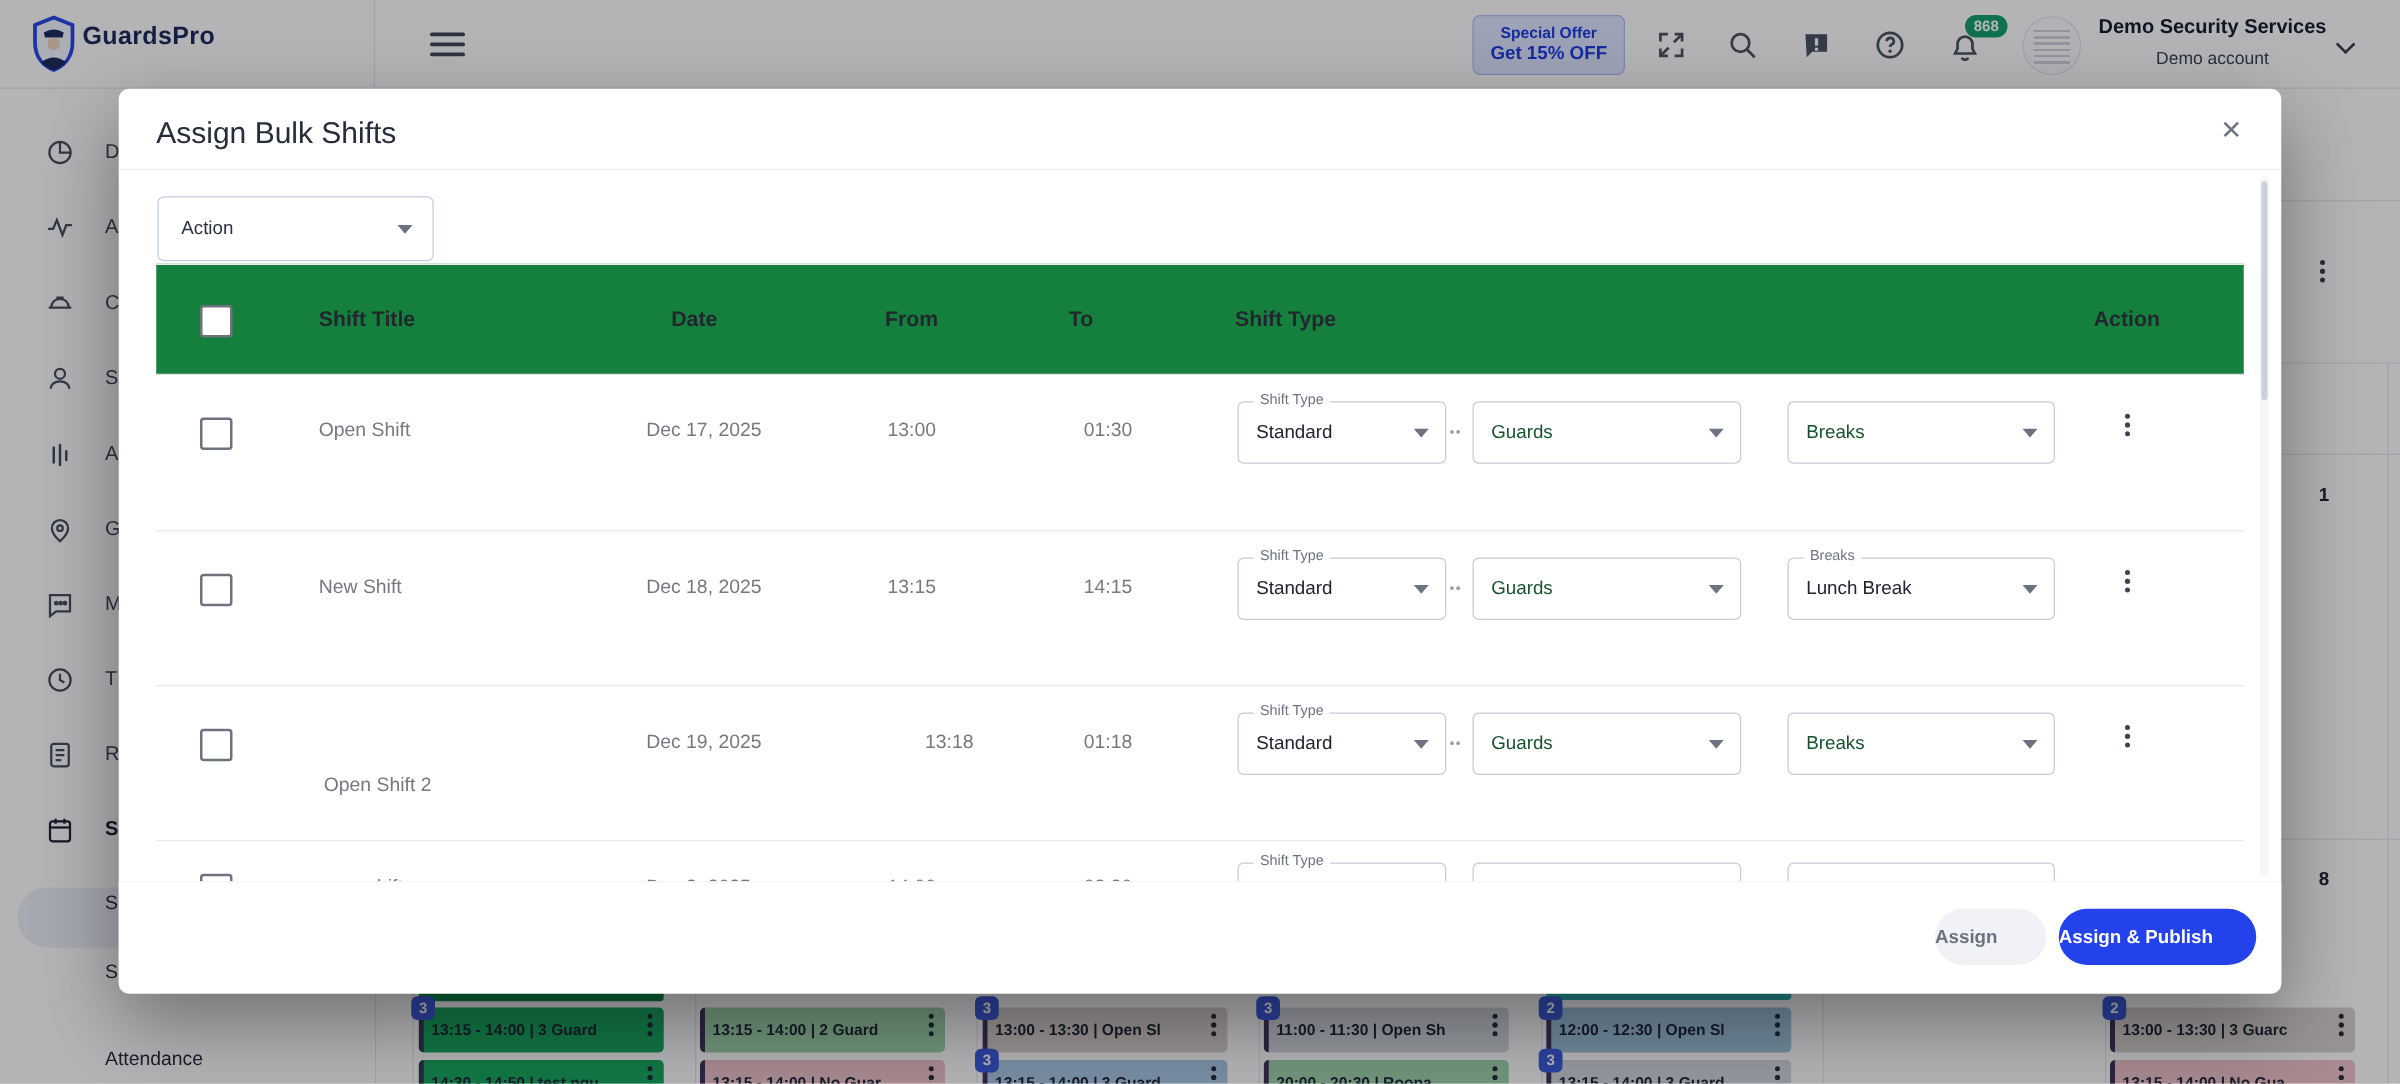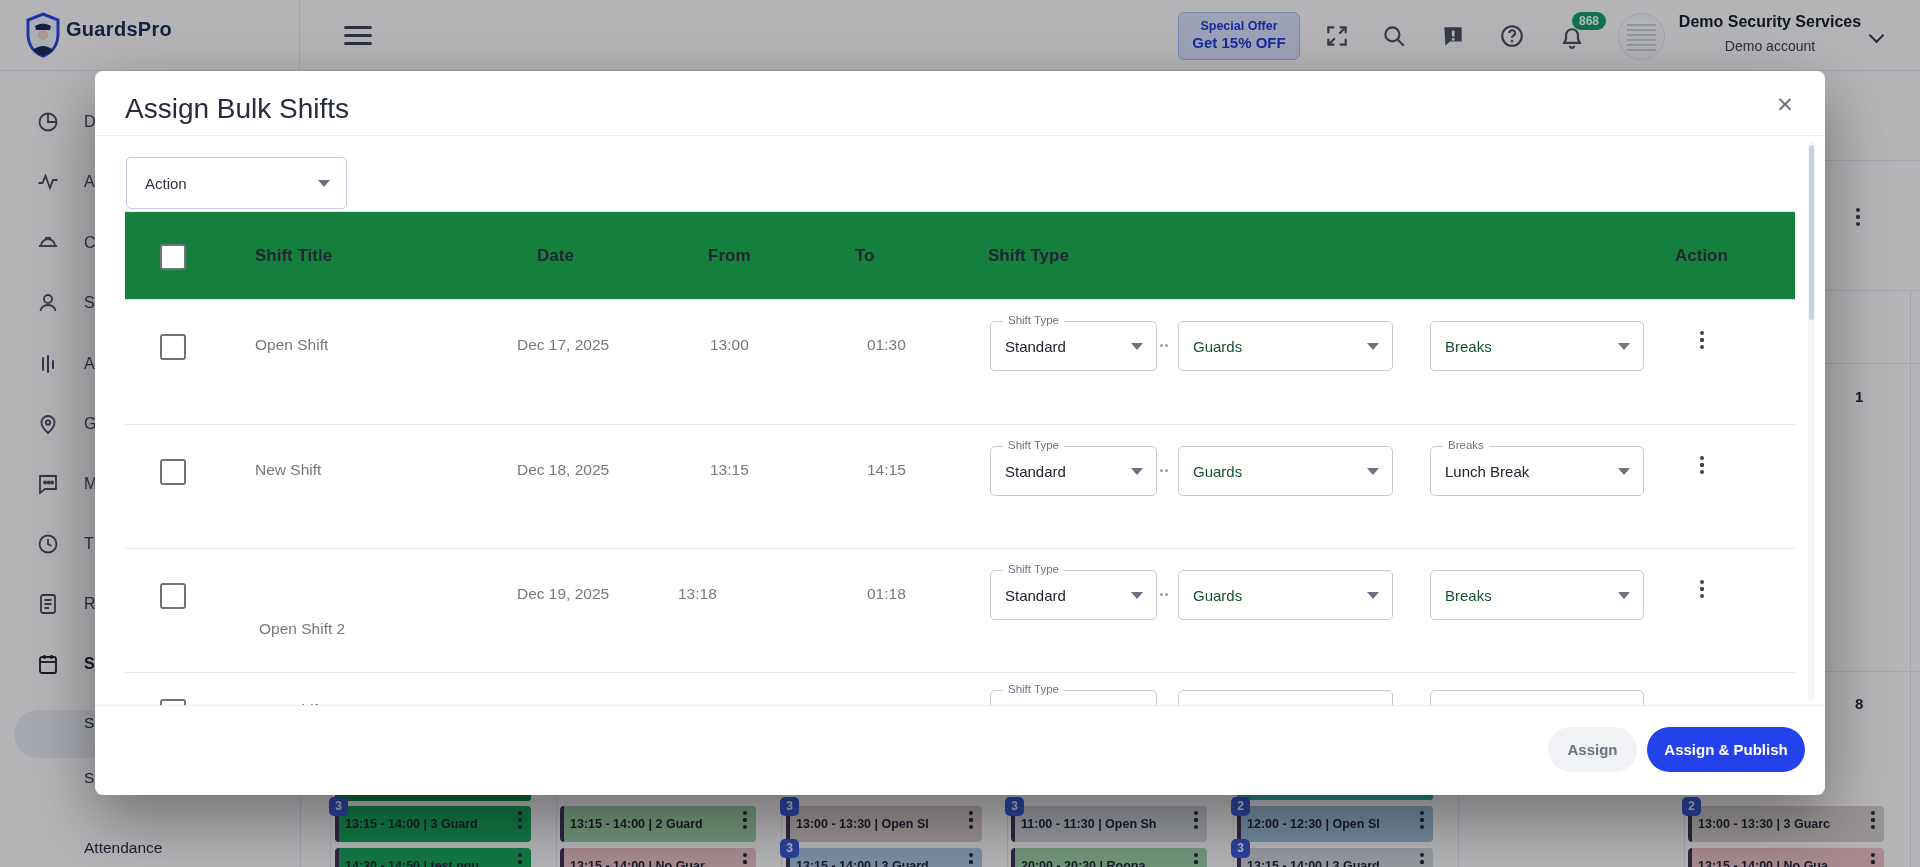--- a/index.html
+++ b/index.html
@@ -51,21 +51,21 @@
   .chip .ck{position:absolute;right:9px;top:12px;color:#242b38;font-size:0;}
   .cbadge{position:absolute;width:19px;height:19px;border-radius:5px;background:#3b5bdb;color:#fff;font-size:12px;
           font-weight:700;text-align:center;line-height:19px;z-index:3;}
   .pscroll-track{position:absolute;left:1912px;top:70px;width:7px;height:797px;background:#f1f2f4;}
   .pscroll-thumb{position:absolute;left:1913px;top:76px;width:5px;height:270px;background:#b4bac3;border-radius:3px;}
   
   .overlay{position:absolute;left:0;top:0;width:1920px;height:867px;background:rgba(5,8,18,0.30);z-index:40;}
   
   .modal{position:absolute;left:95px;top:71px;width:1730px;height:723px;background:#fff;border-radius:8px;z-index:60;
          box-shadow:0 24px 64px rgba(0,0,0,.38);}
-  .m-title{position:absolute;left:30px;top:22px;font-size:28px;font-weight:500;color:#272c3a;}
+  .m-title{position:absolute;left:30px;top:22px;font-size:24px;font-weight:500;color:#272c3a;}
   .m-close{position:absolute;left:1672px;top:16px;width:36px;height:36px;text-align:center;line-height:36px;
            font-size:21px;color:#6d7380;cursor:pointer;border-radius:50%;}
   .m-div1{position:absolute;left:0;top:64px;width:1730px;height:1px;background:#eceef1;}
   .action-box{position:absolute;left:31px;top:86px;width:219px;height:50px;border:1px solid #c3cbe0;border-radius:5px;cursor:pointer;}
   .action-box .val{position:absolute;left:18px;top:50%;transform:translateY(-50%);font-size:15px;color:#2c323e;}
   .tri{width:0;height:0;border-left:6px solid transparent;border-right:6px solid transparent;border-top:7px solid #6b7280;}
   .action-box .tri{position:absolute;right:16px;top:22px;}
   .thead{position:absolute;left:30px;top:140px;width:1670px;height:87px;background:#15803d;
          border-top:1px solid #e8eaee;border-bottom:1px solid #dfe3e8;}
   .th{position:absolute;top:50%;transform:translateY(-50%);font-size:17px;font-weight:600;color:#21262f;}
@@ -77,21 +77,21 @@
   .ddl{position:absolute;height:48px;border:1px solid #c6cbd4;border-radius:5px;background:#fff;cursor:pointer;}
   .ddl .notch{position:absolute;left:12px;top:-8px;background:#fff;padding:0 5px;font-size:11.5px;color:#6c7280;}
   .ddl .notch:empty{display:none;}
   .ddl .val{position:absolute;left:14px;top:50%;transform:translateY(-50%);font-size:15px;color:#20242e;white-space:nowrap;}
   .ddl .val.ph{color:#14532d;}
   .ddl .tri{position:absolute;right:13px;top:21px;}
   .dots2{position:absolute;width:3px;height:3px;border-radius:50%;background:#9aa0a8;box-shadow:5px 0 0 #9aa0a8;}
   .rowkebab{color:#3c4250;cursor:pointer;}
   .m-footer{position:absolute;left:0;top:634px;width:1730px;height:89px;background:#fff;border-top:1px solid #eceef1;
             border-radius:0 0 8px 8px;}
-  .btn{position:absolute;top:21px;height:45px;border-radius:23px;font-size:15px;font-weight:700;text-align:center;
+  .btn{position:absolute;top:21px;height:45px;border-radius:23px;font-size:15px;font-weight:700;text-align:left;
        line-height:45px;cursor:pointer;}
   .btn-assign{left:1453px;width:89px;background:#f1f2f5;color:#6a7280;}
   .btn-publish{left:1552px;width:158px;background:#2342ec;color:#fff;}
   .m-scroll{position:absolute;left:1713px;top:70px;width:7px;height:560px;background:#f5f6f8;border-radius:4px;}
   .m-thumb{position:absolute;left:1714px;top:74px;width:5px;height:175px;background:#ccd2da;border-radius:3px;}
   svg{display:block;}
 </style>
 </head>
 <body>
 
@@ -397,21 +397,21 @@
           <span class="val">Lunch Break</span>
           <span class="tri"></span>
         </div>
         <span class="kebab rowkebab" style="left:1575px;top:38px;"></span>
       </div>
 
       <div class="t-row bt" style="top:249px;height:124px;">
         <div class="cbx" style="left:35px;top:34px;"></div>
         <span class="cell" style="left:134px;top:45px;margin-top:35px;">Open Shift 2</span>
         <span class="cell" style="left:392px;top:45px;">Dec 19, 2025</span>
-        <span class="cell" style="left:553px;top:45px;">13:18</span>
+        <span class="cell" style="left:615px;top:45px;">13:18</span>
         <span class="cell" style="left:742px;top:45px;">01:18</span>
         <div class="ddl" style="left:865px;top:21px;width:165px;">
           <span class="notch">Shift Type</span>
           <span class="val">Standard</span>
           <span class="tri"></span>
         </div>
         <span class="dots2" style="left:1035px;top:44px;"></span>
         <div class="ddl" style="left:1053px;top:21px;width:213px;">
           <span class="val ph">Guards</span>
           <span class="tri"></span>

